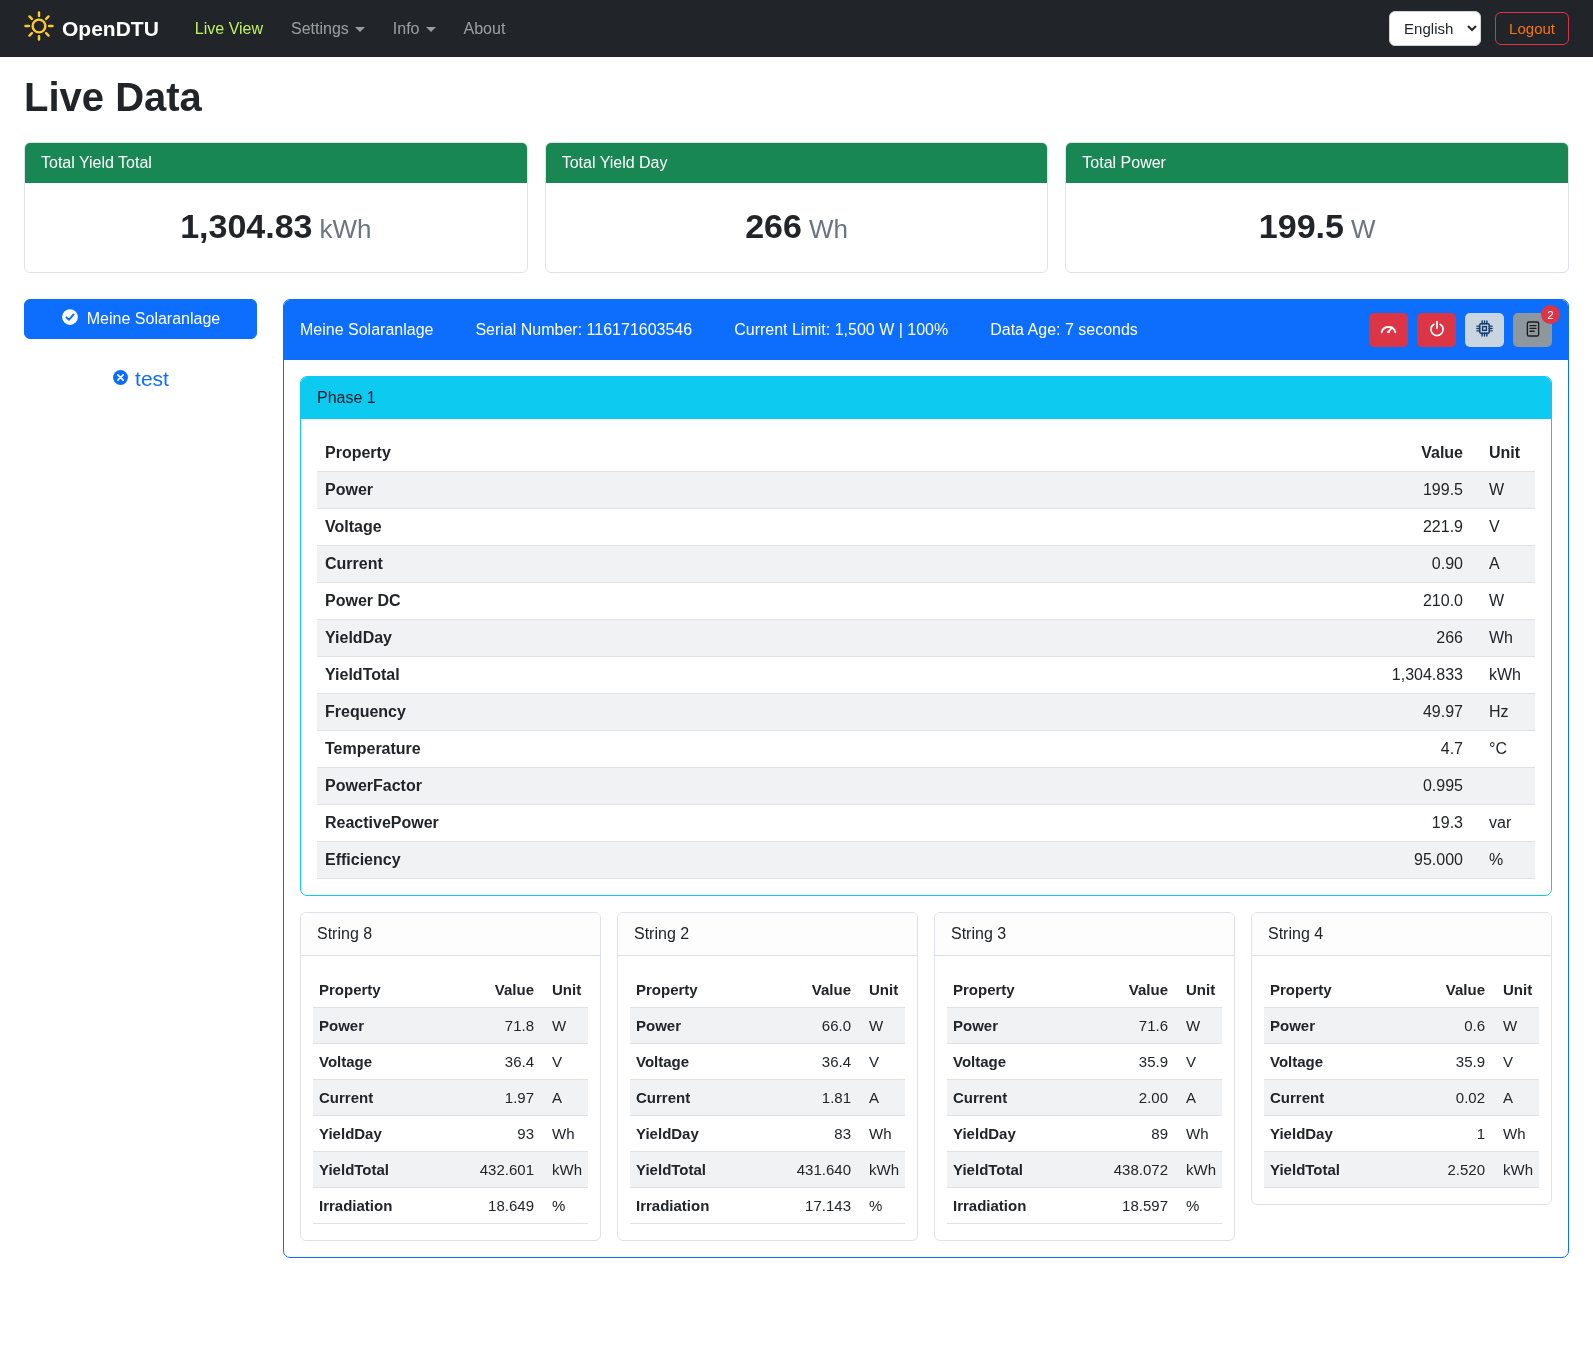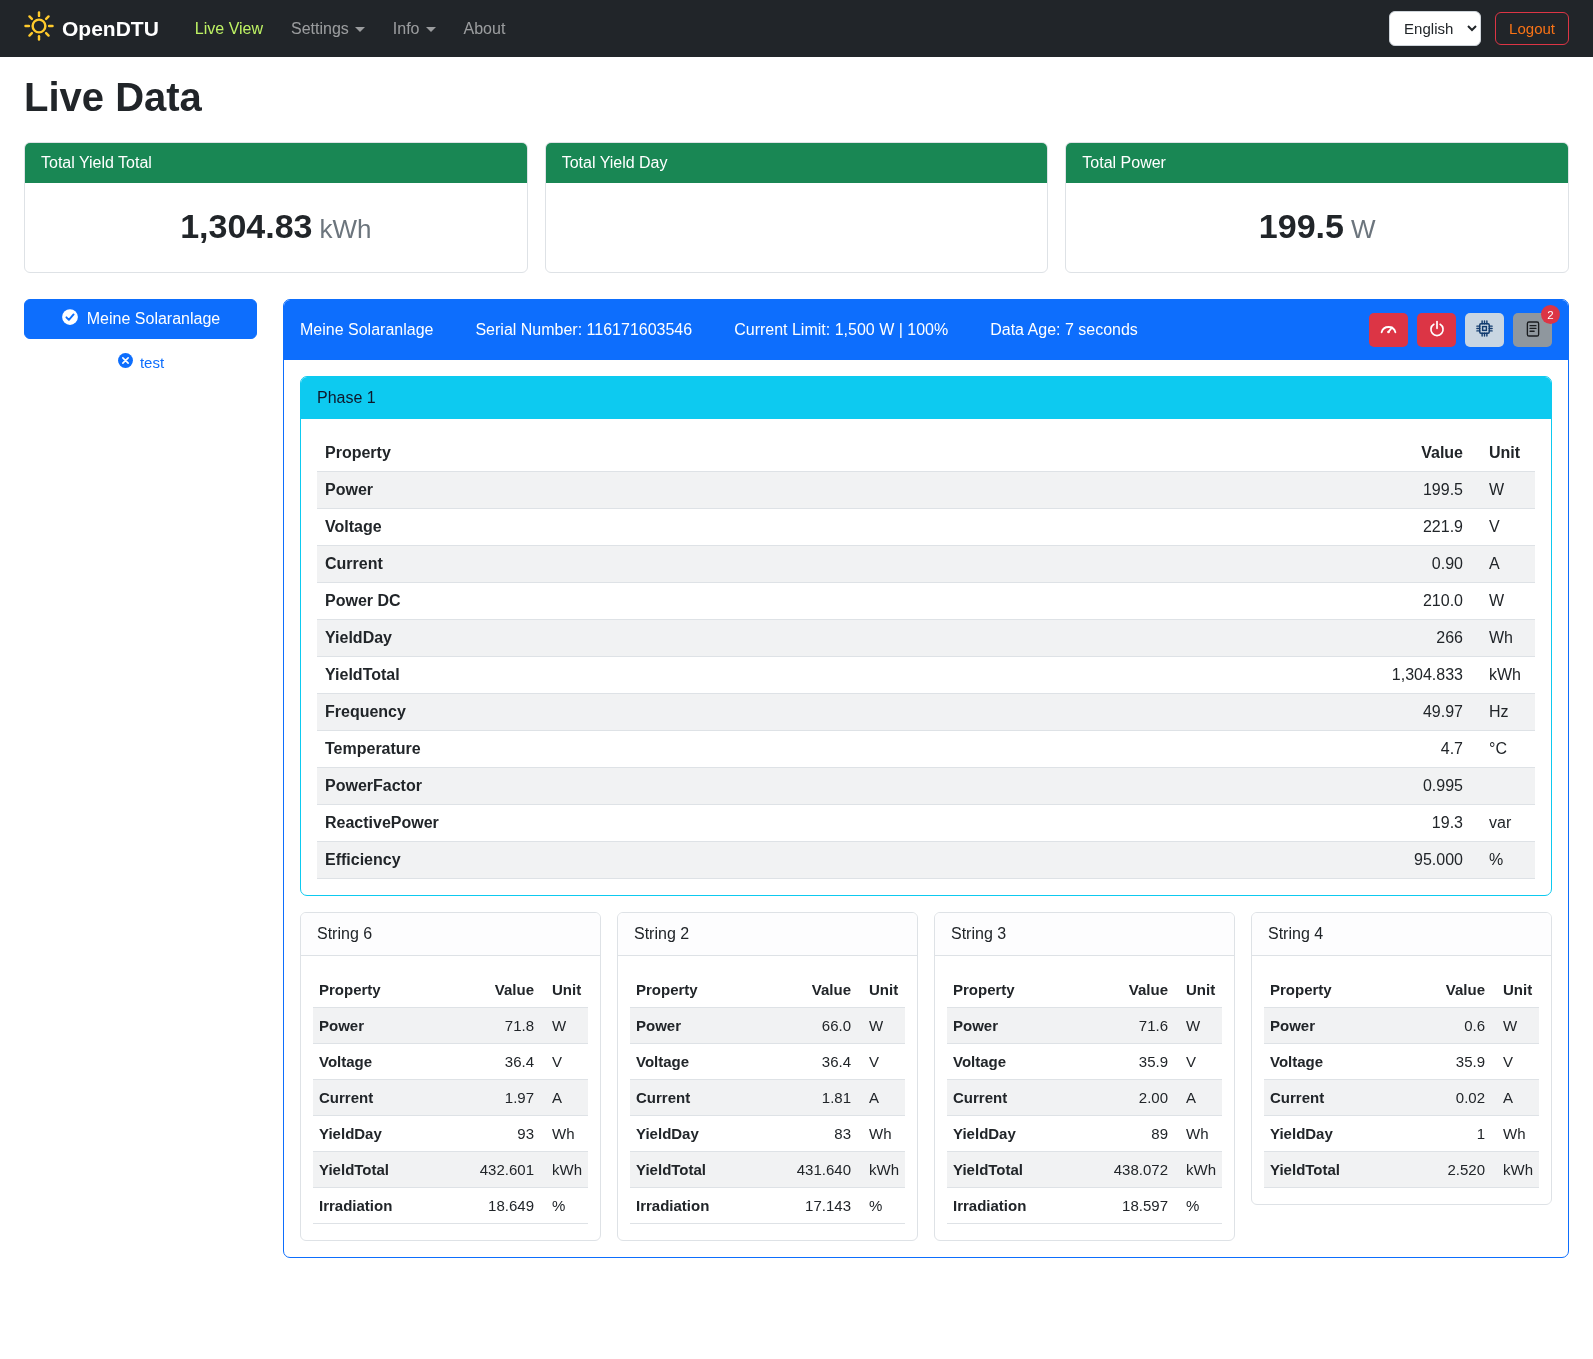--- a/index.html
+++ b/index.html
@@ -29,21 +29,21 @@
   .summary-value { font-size:34px; font-weight:700; color:#212529; }
   .summary-unit { font-size:26px; color:#6c757d; margin-left:7px; font-weight:400; }
 
   
   .main-row { display:flex; align-items:flex-start; margin-bottom:28px; }
   .sidebar { width:233px; margin-right:26px; flex-shrink:0; }
   .inverter-select-btn { display:flex; align-items:center; justify-content:center; gap:8px; width:100%;
       background:#0d6efd; color:#fff; border:1px solid #0d6efd; border-radius:6px; padding:8px 12px;
       font-size:16px; cursor:pointer; font-family:"Liberation Sans",sans-serif;}
   .test-link { display:flex; align-items:center; justify-content:center; gap:6px; color:#0d6efd;
-      margin-top:13px; font-size:15px; cursor:pointer; }
+      margin-top:28px; font-size:21px; cursor:pointer; }
 
   .inverter-panel { flex:1; border:1px solid #0d6efd; border-radius:7px; overflow:hidden; background:#fff; }
   .panel-header { background:#0d6efd; color:#fff; display:flex; align-items:center; padding:13px 16px; font-size:16px; }
   .panel-header .ph-item { margin-right:42px; white-space:nowrap; }
   .panel-actions { margin-left:auto; display:flex; gap:9px; }
   .icon-btn { width:39px; height:34px; border:none; border-radius:5px; display:flex; align-items:center;
       justify-content:center; cursor:pointer; position:relative; }
   .btn-red { background:#dc3545; }
   .btn-cpu { background:#c9d6e2; }
   .btn-journal { background:#8f979e; }
@@ -126,20 +126,23 @@
 
   <div class="summary-row">
     <div class="summary-card">
       <div class="summary-card-header">Total Yield Total</div>
       <div class="summary-card-body">
         <span class="summary-value">1,304.83</span><span class="summary-unit">kWh</span>
       </div>
     </div>
     <div class="summary-card">
       <div class="summary-card-header">Total Yield Day</div>
+      <div class="summary-card-body">
+        <span class="summary-value">266</span><span class="summary-unit">Wh</span>
+      </div>
     </div>
     <div class="summary-card">
       <div class="summary-card-header">Total Power</div>
       <div class="summary-card-body">
         <span class="summary-value">199.5</span><span class="summary-unit">W</span>
       </div>
     </div>
   </div>
 
   <div class="main-row">
@@ -292,21 +295,21 @@
                     <td class="col-value">95.000</td>
                     <td class="col-unit">%</td>
                   </tr>
                 </tbody>
               </table>
           </div>
         </div>
 
         <div class="strings-row">
             <div class="string-card">
-              <div class="string-card-header">String 6</div>
+              <div class="string-card-header">String 8</div>
               <div class="string-card-body">
                 <table class="data-table small-table">
                   <thead>
                     <tr>
                       <th>Property</th>
                       <th class="col-value">Value</th>
                       <th class="col-unit">Unit</th>
                     </tr>
                   </thead>
                   <tbody>

